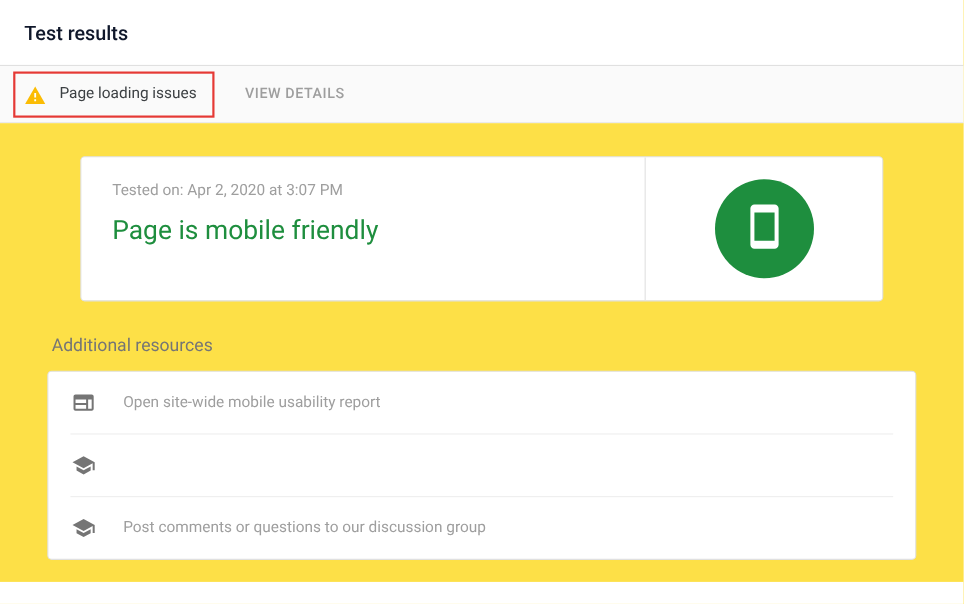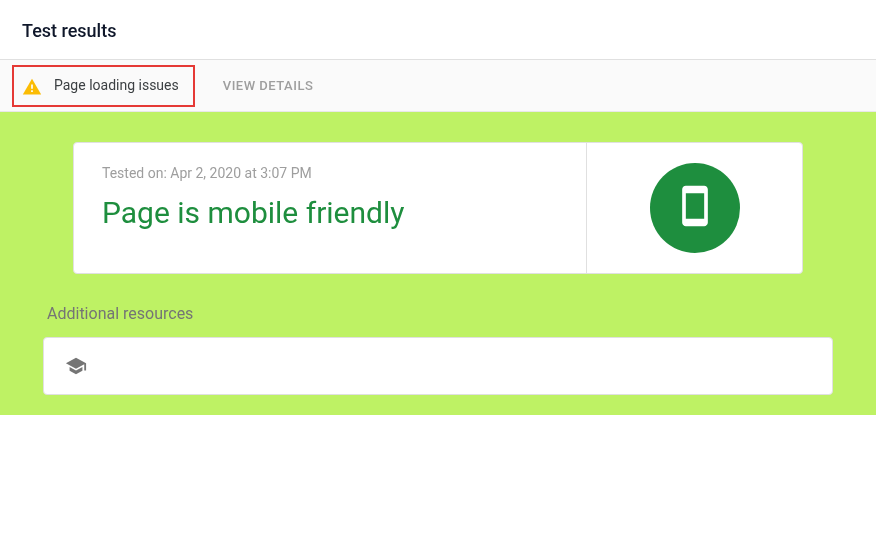--- a/index.html
+++ b/index.html
@@ -50,21 +50,21 @@
     }
     .view-details {
       font-size: 13px;
       font-weight: 500;
       letter-spacing: 0.5px;
       color: #9e9e9e;
       margin-left: 28px;
       cursor: pointer;
     }
     .content-area {
-      background: #bef264;
+      background: #fde047;
       padding: 30px 10px 20px;
     }
     .main-card {
       display: flex;
       background: #fff;
       border: 1px solid #e0e0e0;
       border-radius: 4px;
       margin: 0 auto 30px;
       width: 730px;
       overflow: hidden;
@@ -73,21 +73,21 @@
       flex: 1;
       padding: 22px 28px 26px;
       border-right: 1px solid #e0e0e0;
     }
     .tested-on {
       font-size: 14px;
       color: #9e9e9e;
       margin-bottom: 14px;
     }
     .verdict {
-      font-size: 30px;
+      font-size: 24px;
       font-weight: 400;
       color: #1e8e3e;
       margin-bottom: 10px;
     }
     .verdict-sub {
       font-size: 15px;
       color: #3c4043;
     }
     .main-right {
       width: 215px;
@@ -182,20 +182,36 @@
       </div>
     </div>
   </div>
 
   <div class="resources-wrap">
     <div class="resources-title">Additional resources</div>
     <div class="resources-card">
       <div class="res-item">
         <span class="res-icon">
           <svg width="22" height="22" viewBox="0 0 24 24">
+              <path fill="#757575" d="M20 4H4c-1.1 0-2 .9-2 2v12c0 1.1.9 2 2 2h16c1.1 0 2-.9 2-2V6c0-1.1-.9-2-2-2zM4 9h10.5v3.5H4V9zm0 5.5h10.5V18H4v-3.5zM20 18h-3.5V9H20v9z"></path>
+            </svg>
+        </span>
+        <span class="res-text">Open site-wide mobile usability report</span>
+      </div>
+      <div class="res-item">
+        <span class="res-icon">
+          <svg width="22" height="22" viewBox="0 0 24 24">
               <path fill="#757575" d="M5 13.18v4L12 21l7-3.82v-4L12 17l-7-3.82zM12 3L1 9l11 6 9-4.91V17h2V9L12 3z"></path>
             </svg>
         </span>
       </div>
+      <div class="res-item">
+        <span class="res-icon">
+          <svg width="22" height="22" viewBox="0 0 24 24">
+              <path fill="#757575" d="M5 13.18v4L12 21l7-3.82v-4L12 17l-7-3.82zM12 3L1 9l11 6 9-4.91V17h2V9L12 3z"></path>
+            </svg>
+        </span>
+        <span class="res-text">Post comments or questions to our discussion group</span>
+      </div>
     </div>
   </div>
 
 </div>
 
 </body></html>

